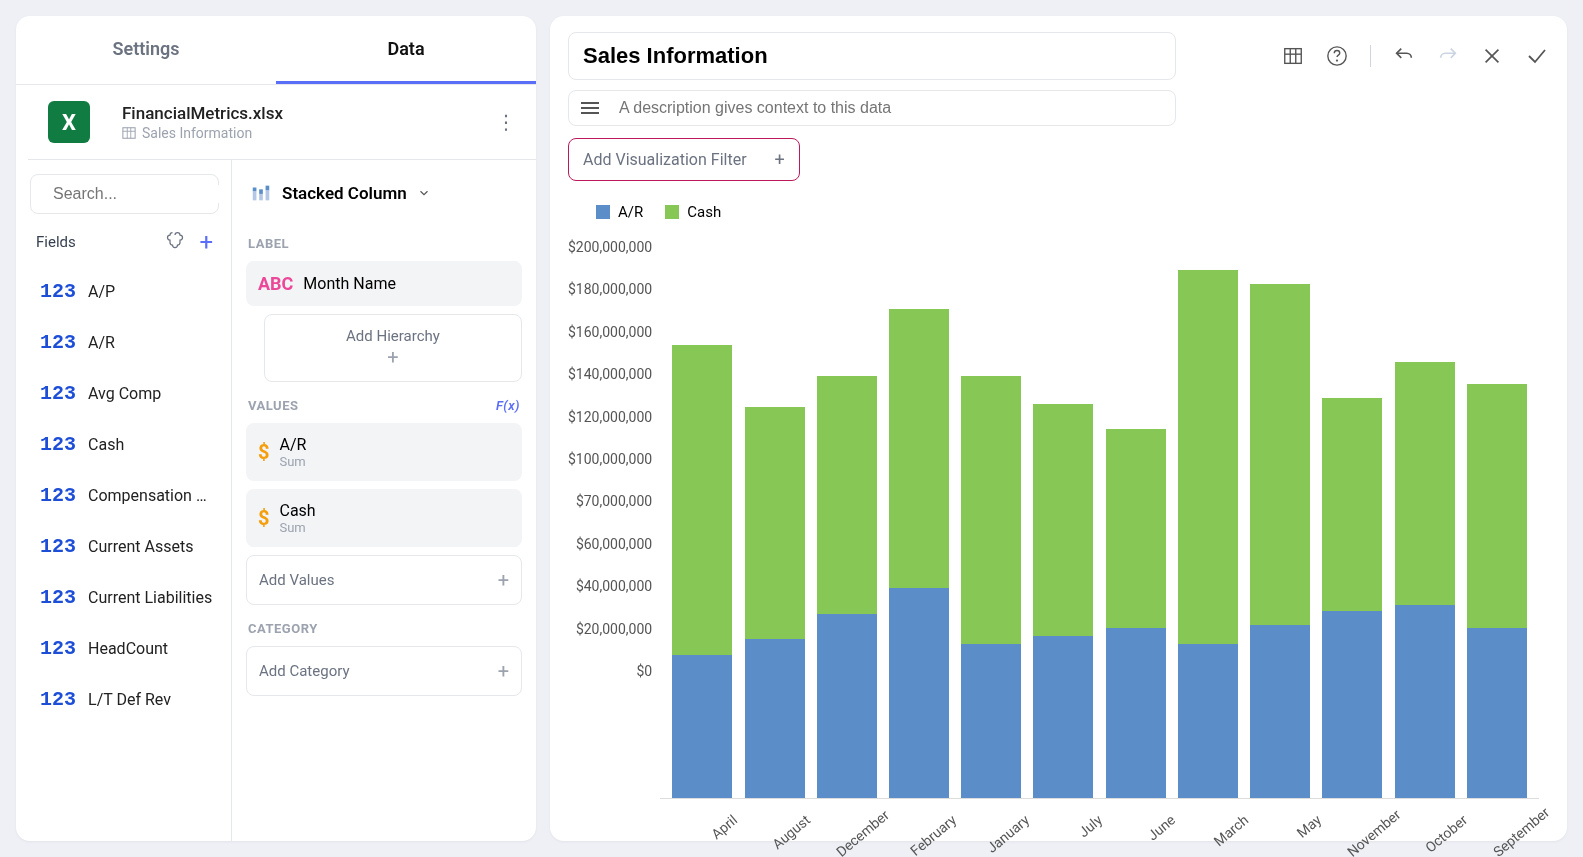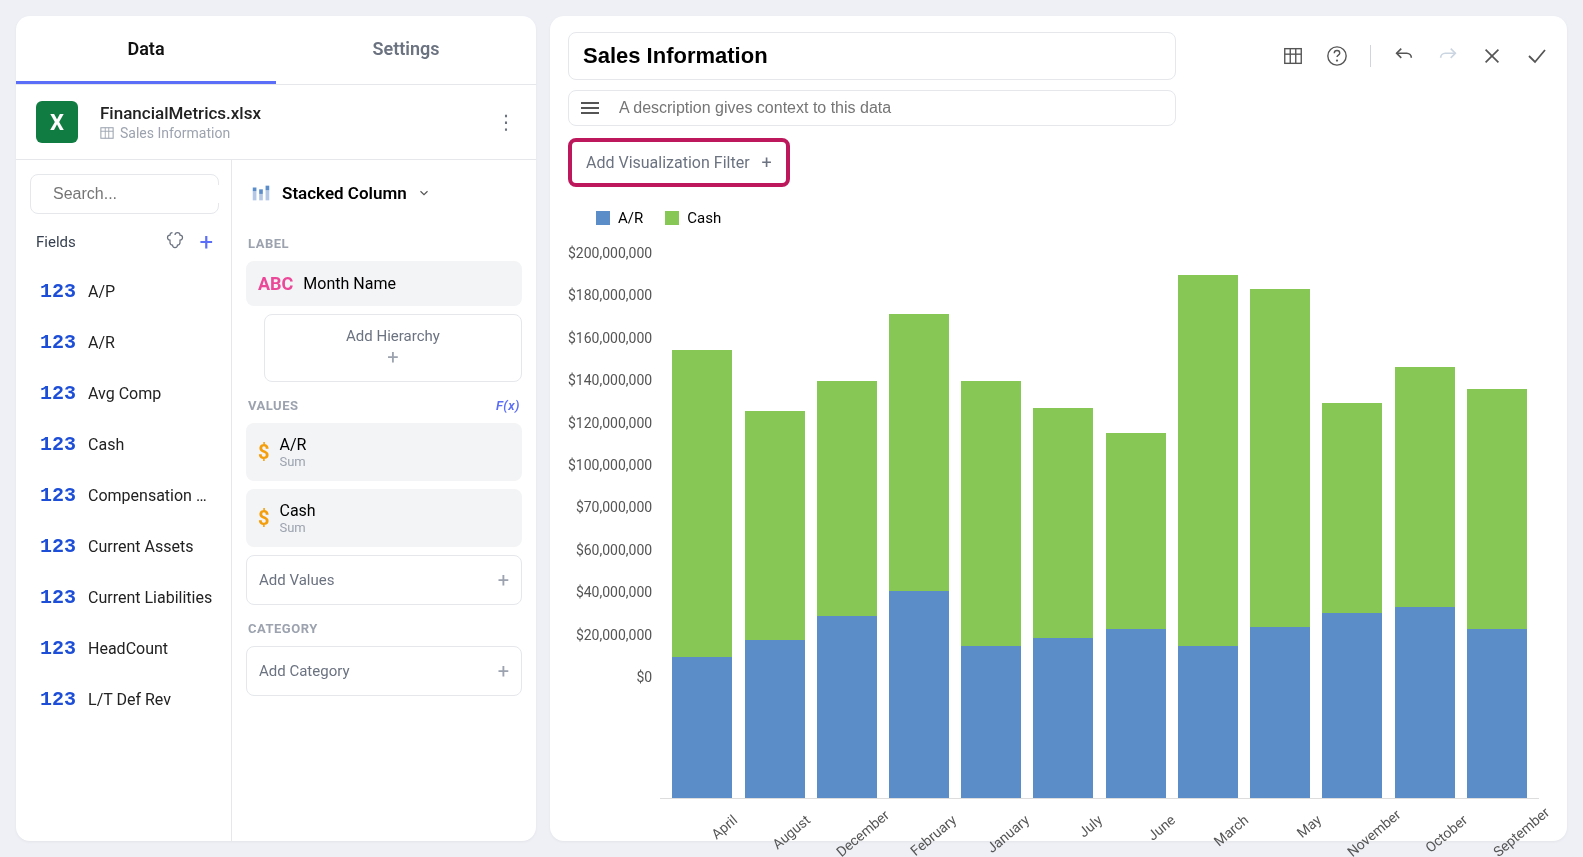--- a/index.html
+++ b/index.html
@@ -2,21 +2,21 @@
 <html><head>
 <meta charset="utf-8">
 <style>
 * { box-sizing: border-box; margin: 0; padding: 0; }
 body { font-family: -apple-system, BlinkMacSystemFont, "Segoe UI", Roboto, sans-serif; background: #eef0f5; width: 1583px; height: 857px; overflow: hidden; padding: 16px; }
 .app { display: flex; gap: 14px; height: 100%; }
 .left-panel { width: 520px; background: #fff; border-radius: 14px; display: flex; flex-direction: column; overflow: hidden; box-shadow: 0 1px 3px rgba(0,0,0,0.05); }
 .tabs { display: flex; border-bottom: 1px solid #e5e7eb; }
 .tab { flex: 1; text-align: center; padding: 22px 0; font-size: 18px; font-weight: 600; cursor: pointer; color: #6b7280; }
 .tab.active { color: #111; border-bottom: 3px solid #5b6ef7; }
-.datasource { display: flex; align-items: center; padding: 16px 20px; border-bottom: 1px solid #e5e7eb; gap: 22px; }
+.datasource { display: flex; align-items: center; padding: 16px 20px; border-bottom: 1px solid #e5e7eb; gap: 32px; margin-left: 12px; }
 .xls-icon { width: 42px; height: 42px; background: #107c41; border-radius: 6px; position: relative; display:flex; align-items:center; justify-content:center; }
 .xls-icon::before { content:"X"; color:#fff; font-weight:700; font-size:22px; }
 .ds-name { font-size: 17px; font-weight: 500; color: #222; }
 .ds-sub { font-size: 14px; color: #9ca3af; margin-top: 2px; display:flex; align-items:center; gap:6px; }
 .ds-sub svg { width:14px; height:14px; }
 .ds-more { margin-left: auto; color:#6b7280; font-size:20px; cursor:pointer; }
 .split { display: flex; flex: 1; overflow: hidden; }
 .fields-col { width: 216px; padding: 14px 12px 0 14px; border-right: 1px solid #e5e7eb; display:flex; flex-direction:column; overflow:hidden; }
 .config-col { flex: 1; padding: 14px 14px 0 14px; overflow-y:auto; position:relative; }
 .search { display:flex; align-items:center; gap:10px; border:1px solid #e5e7eb; border-radius:8px; padding:10px 12px; }
@@ -36,21 +36,21 @@
 .adder { border:1px solid #e5e7eb; border-radius:8px; padding:12px; display:flex; align-items:center; justify-content:space-between; font-size:15px; color:#6b7280; cursor:pointer; margin-bottom:8px; }
 .adder .plus { font-size:20px; color:#9ca3af; }
 .right-panel { flex:1; background:#fff; border-radius:14px; padding:16px 18px; display:flex; flex-direction:column; box-shadow: 0 1px 3px rgba(0,0,0,0.05); }
 .top-row { display:flex; align-items:center; gap:12px; }
 .title-input { flex:0 0 62%; border:1px solid #e5e7eb; border-radius:8px; padding:10px 14px; font-size:22px; font-weight:700; outline:none; }
 .toolbar { margin-left:auto; display:flex; align-items:center; gap:22px; color:#555; }
 .tb-btn { cursor:pointer; display:flex; align-items:center; }
 .tb-btn.disabled { color:#cbd5e1; }
 .desc-row { display:flex; align-items:center; gap:20px; border:1px solid #e5e7eb; border-radius:8px; padding:8px 12px; margin-top:10px; width:62%; }
 .desc-row input { border:none; outline:none; font-size:16px; flex:1; }
-.filter-pill { display:inline-flex; align-items:center; gap:12px; border:4px solid #be185d; border-radius:8px; padding:10px 14px; margin-top:12px; font-size:16px; color:#6b7280; cursor:pointer; }
+.filter-pill { display:inline-flex; align-items:center; gap:28px; border:1px solid #be185d; border-radius:8px; padding:10px 14px; margin-top:12px; font-size:16px; color:#6b7280; cursor:pointer; }
 .legend { display:flex; gap:22px; margin:22px 0 8px 28px; font-size:15px; }
 .lg { display:flex; align-items:center; gap:8px; }
 .lg .sw { width:14px; height:14px; }
 .chart { position:relative; flex:1; display:flex; padding-top:10px; }
 .yaxis { display:flex; flex-direction:column; justify-content:space-between; align-items:flex-end; font-size:14px; color:#555; height:440px; padding-right:8px; }
 .plot { flex:1; position:relative; height:440px; margin-right:10px; }
 .barrow { display:flex; align-items:flex-end; justify-content:space-around; height:100%; padding:0 6px; border-bottom:1px solid #ddd; }
 .barcol { width:60px; display:flex; flex-direction:column; justify-content:flex-end; height:100%; }
 .seg-a { background:#5b8ec9; }
 .seg-b { background:#87c755; }
@@ -61,22 +61,22 @@
 .ham { display:flex; flex-direction:column; gap:3px; }
 .ham span { width:18px; height:2px; background:#555; }
 .vbar { width:1px; height:22px; background:#d1d5db; }
 </style>
 </head>
 <body>
 
 <div class="app">
   <div class="left-panel">
     <div class="tabs">
+      <div class="tab">Settings</div>
       <div class="tab active">Data</div>
-      <div class="tab">Settings</div>
     </div>
     <div class="datasource">
       <div class="xls-icon"></div>
       <div>
         <div class="ds-name">FinancialMetrics.xlsx</div>
         <div class="ds-sub">
           <svg viewBox="0 0 16 16">
               <rect x="1" y="2" width="14" height="12" fill="none" stroke="#9ca3af" stroke-width="1.2"></rect>
               <line x1="1" y1="6" x2="15" y2="6" stroke="#9ca3af"></line>
               <line x1="6" y1="2" x2="6" y2="14" stroke="#9ca3af"></line>

